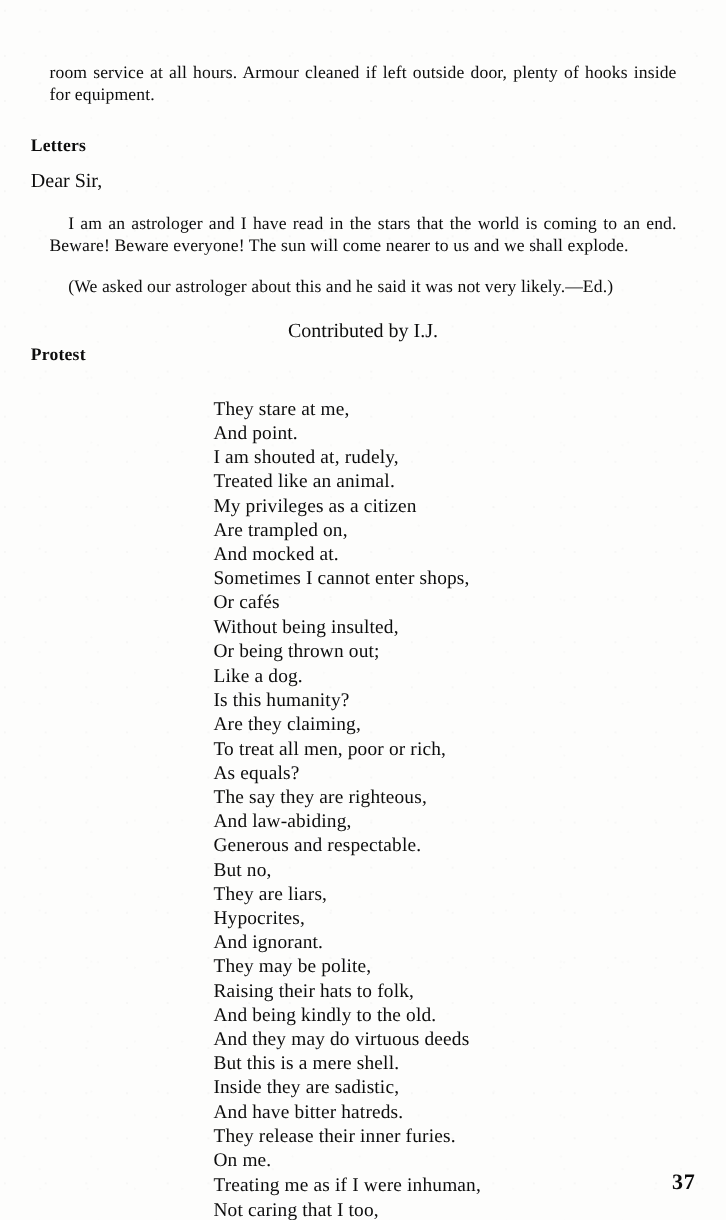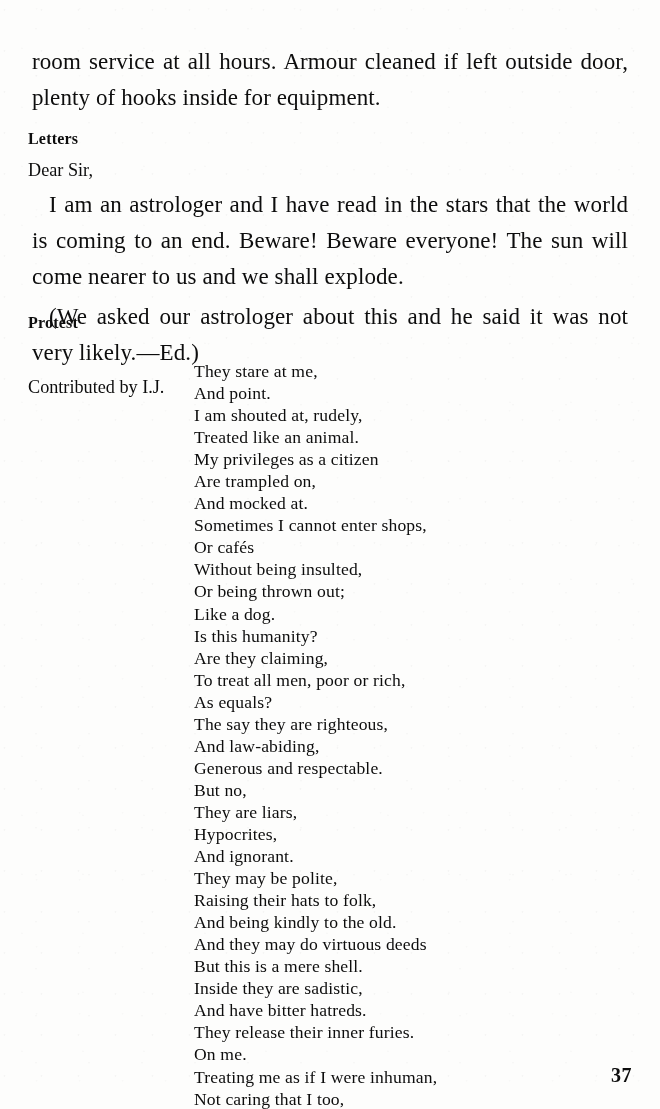--- a/index.html
+++ b/index.html
@@ -36,25 +36,25 @@
   }
 
   .content {
     position: absolute;
     left: 28px;
     top: 40px;
     width: 604px;
   }
 
   .body-par {
-    font-size: 23px;
-    line-height: 36px;
+    font-size: 16px;
+    line-height: 20px;
     text-align: justify;
     text-justify: inter-word;
-    margin: 4px;
+    margin: 17px;
     letter-spacing: .1px;
   }
   .body-par.indent { text-indent: 17px; }
   .gap-sm { height: 10px; }
 
   .section-head {
     font-size: 16px;
     font-weight: bold;
     margin: 0;
     letter-spacing: .2px;
@@ -62,21 +62,21 @@
 
   .salutation {
     font-size: 18.2px;
     line-height: 25px;
     margin: 0;
   }
 
   .attribution {
     font-size: 18.2px;
     line-height: 25px;
-    text-align: left;
+    text-align: center;
     margin: 0;
   }
 
   .poem {
     margin: 16px;
     padding: 0;
     list-style: none;
     font-size: 17.6px;
     line-height: 22.05px;
   }

